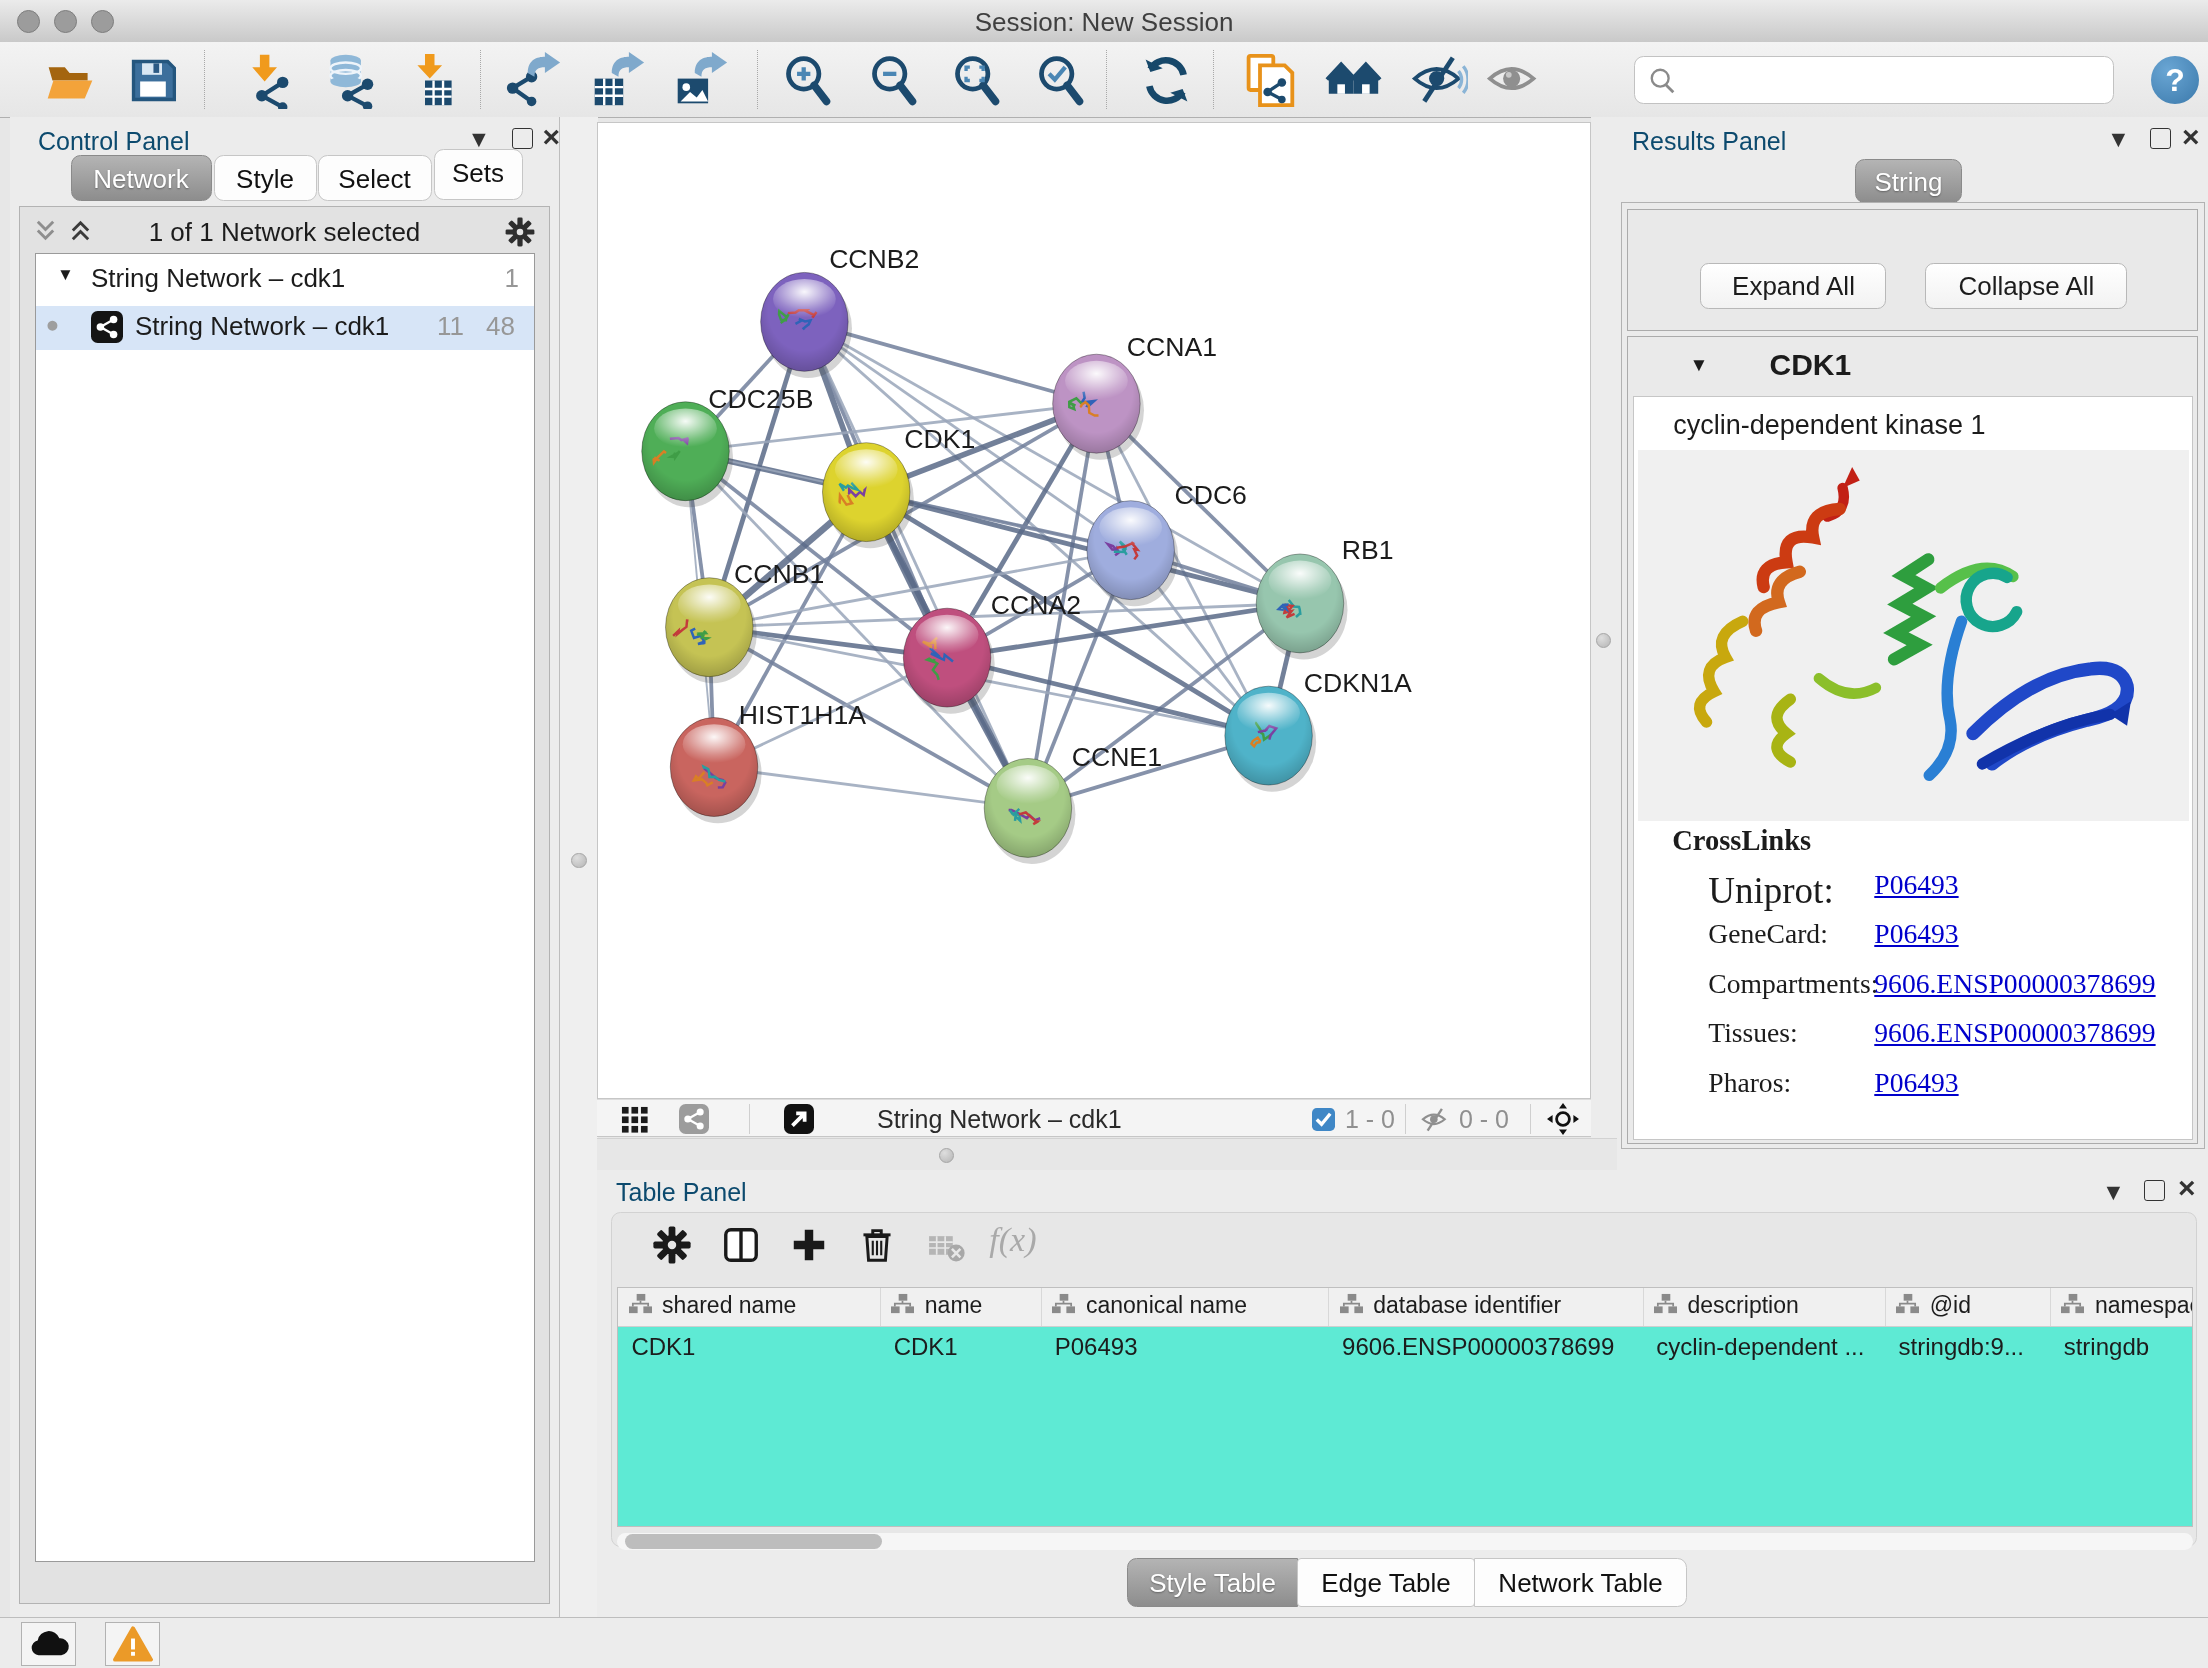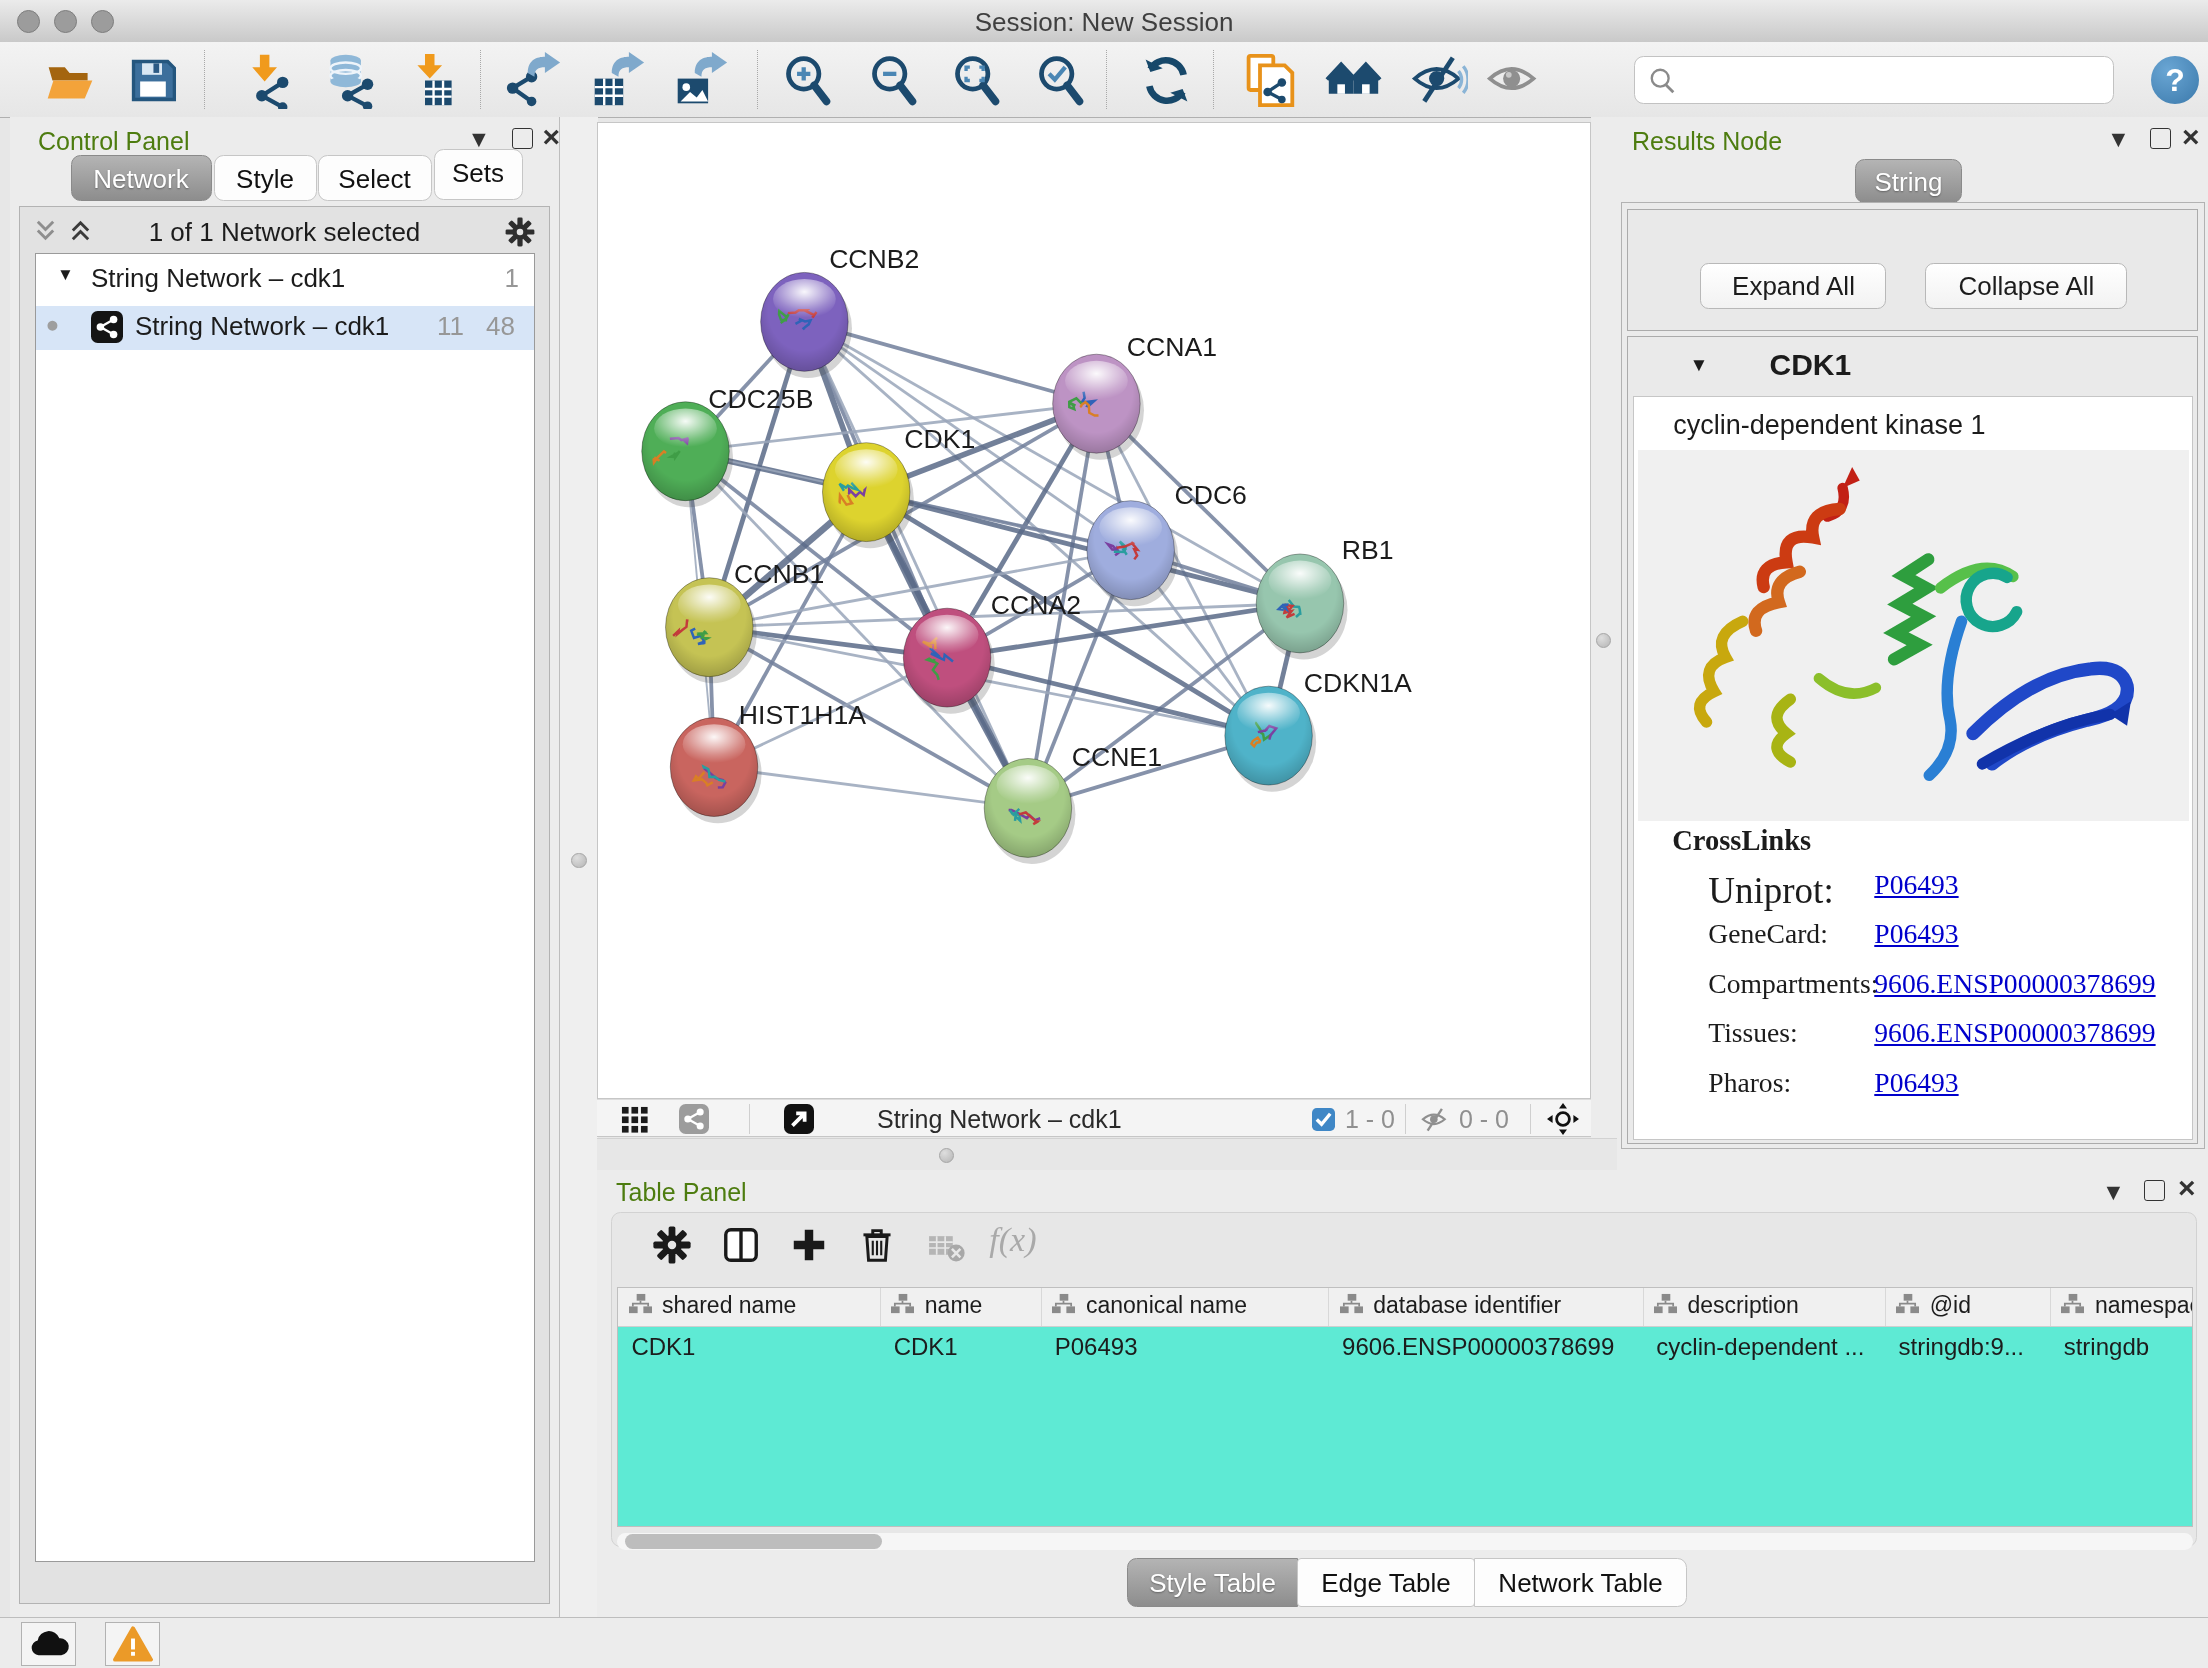--- a/index.html
+++ b/index.html
@@ -23,21 +23,21 @@
     border-left:1.9px dotted #a8a8a8;}
   .searchbox{position:absolute;left:1634px;top:14.3px;width:480px;height:48px;
     background:#fff;border:1.9px solid #c2c2c2;border-radius:9.5px;box-sizing:border-box;}
   .searchbox svg{position:absolute;left:13.3px;top:8.6px;}
   .searchbox input{position:absolute;left:49px;top:3.8px;width:418px;height:36px;
     border:none;outline:none;font-size:25px;font-family:"Liberation Sans",sans-serif;background:transparent;}
   .helpbtn{position:absolute;left:2151px;top:14.3px;width:48px;height:48px;border-radius:50%;
     background:radial-gradient(circle at 35% 30%,#6aa6d4,#3b79ab);color:#fff;
     font-size:32px;font-weight:bold;text-align:center;line-height:48px;cursor:pointer;}
   
-  .panel-title{font-size:25px;color:#4d7c0f;}
+  .panel-title{font-size:25px;color:#0c4a6e;}
   .pwin{font-size:23px;color:#333;cursor:pointer;line-height:1;}
   .pwin.close{font-size:30px;font-weight:bold;margin-top:-2.9px;}
   .pwin.float{width:19px;height:19px;border:1.9px solid #333;border-radius:2.9px;display:inline-block;}
   .tab{box-sizing:border-box;border:1px solid #c6c6c6;background:#fdfdfd;border-radius:9.5px;
     text-align:center;font-size:26px;color:#111;cursor:pointer;}
   .tab.active{background:linear-gradient(#b4b4b4,#8d8d8d);color:#fff;border-color:#8a8a8a;
     text-shadow:0 1px 1.9px rgba(0,0,0,.35);}
   .sunken{background:#e2e2e2;border:1px solid #b3b3b3;box-sizing:border-box;}
   
   .treebox{background:#fff;border:1px solid #9a9a9a;box-sizing:border-box;}
@@ -550,21 +550,21 @@
 
   <div class="abs" style="left:597px;top:1138px;width:1611px;height:32px;background:#e7e7e7;border-top:1px solid #d2d2d2">
     <span class="knob" style="left:342px;top:8.6px"></span>
   </div>
 
   <div class="abs" style="left:1591px;top:117px;width:26px;height:1021px;background:#ececec">
     <span class="knob" style="left:4.8px;top:516px"></span>
   </div>
 
   <div class="abs" style="left:1617px;top:117px;width:592px;height:1053px;background:#ececec">
-    <div class="abs panel-title" style="left:15px;top:9.5px">Results Node</div>
+    <div class="abs panel-title" style="left:15px;top:9.5px">Results Panel</div>
     <span class="abs pwin" style="left:490px;top:11.4px">▼</span>
     <span class="abs pwin float" style="left:533px;top:11.4px"></span>
     <span class="abs pwin close" style="left:565px;top:7.6px">×</span>
 
     <div class="abs tab active" style="left:238px;top:42px;width:107px;height:44px;line-height:44px">String</div>
 
     <div class="abs" style="left:3.8px;top:85px;width:584px;height:947px;background:#ebebeb;border:1px solid #b2b2b2;box-sizing:border-box">
       <div class="abs rbox" style="left:5.7px;top:5.7px;width:571px;height:122px;background:#e9e9e9">
         <div class="abs btn" style="left:72px;top:53px;width:186px;height:46px;line-height:44px">Expand All</div>
         <div class="abs btn" style="left:297px;top:53px;width:202px;height:46px;line-height:44px">Collapse All</div>

